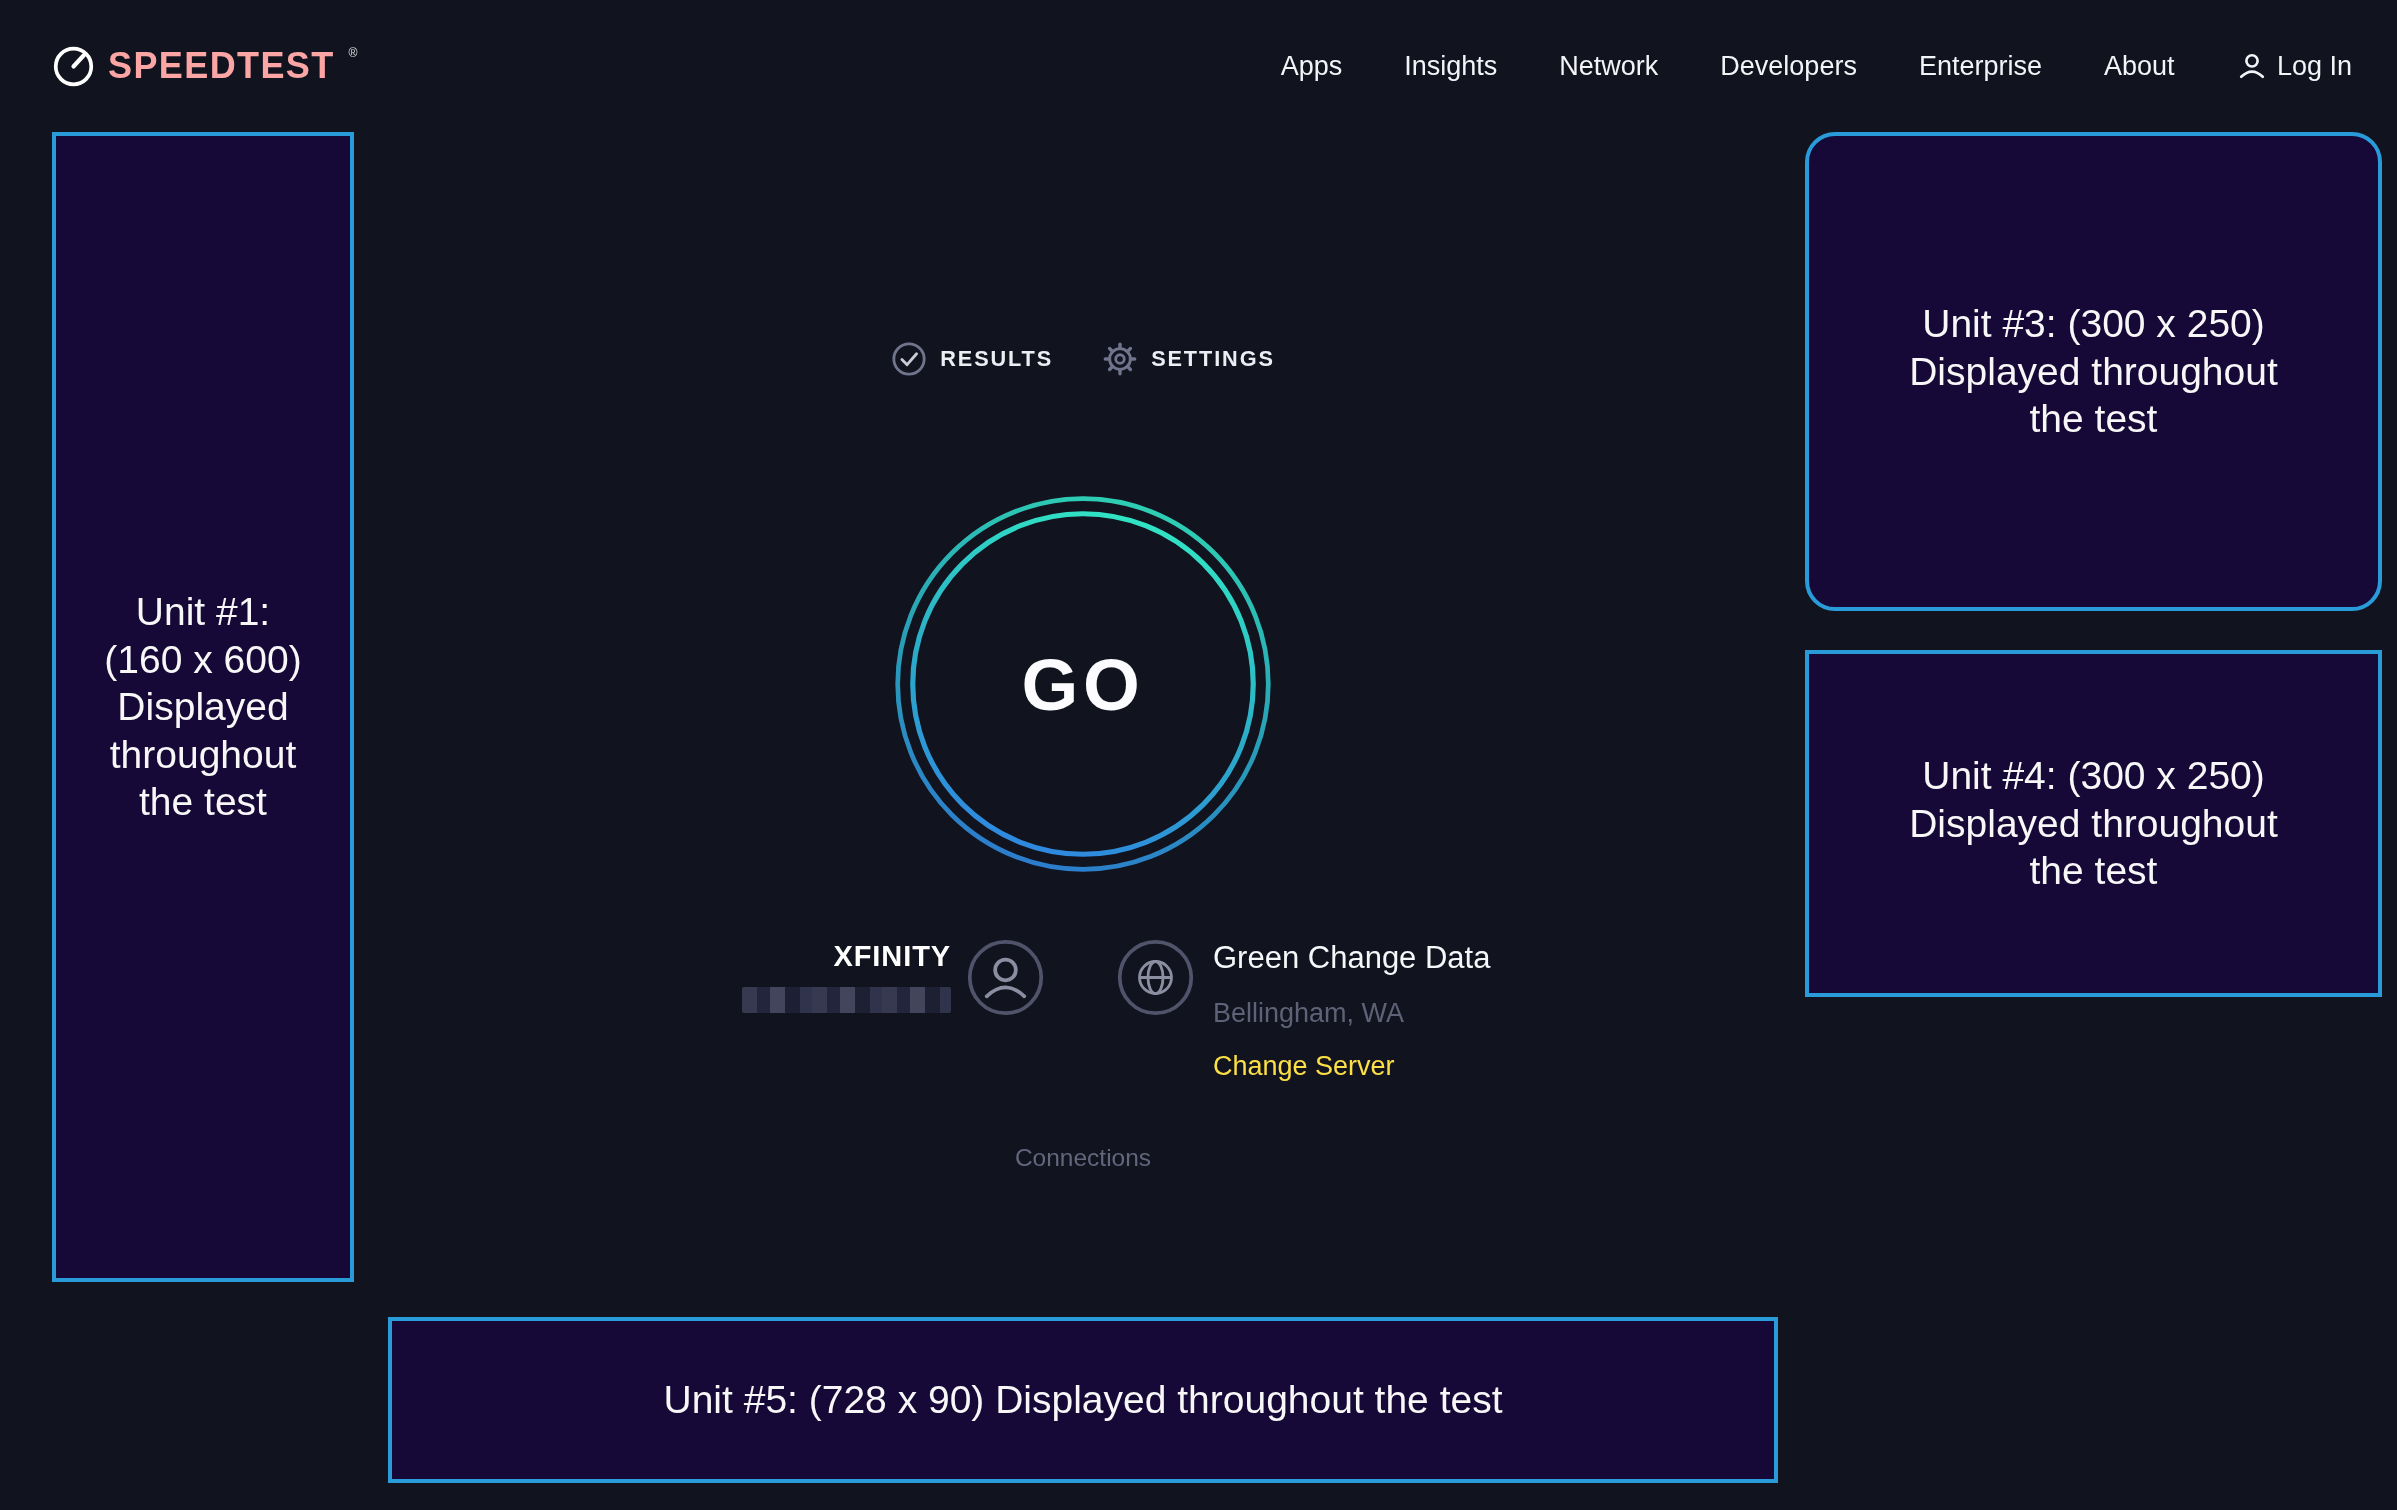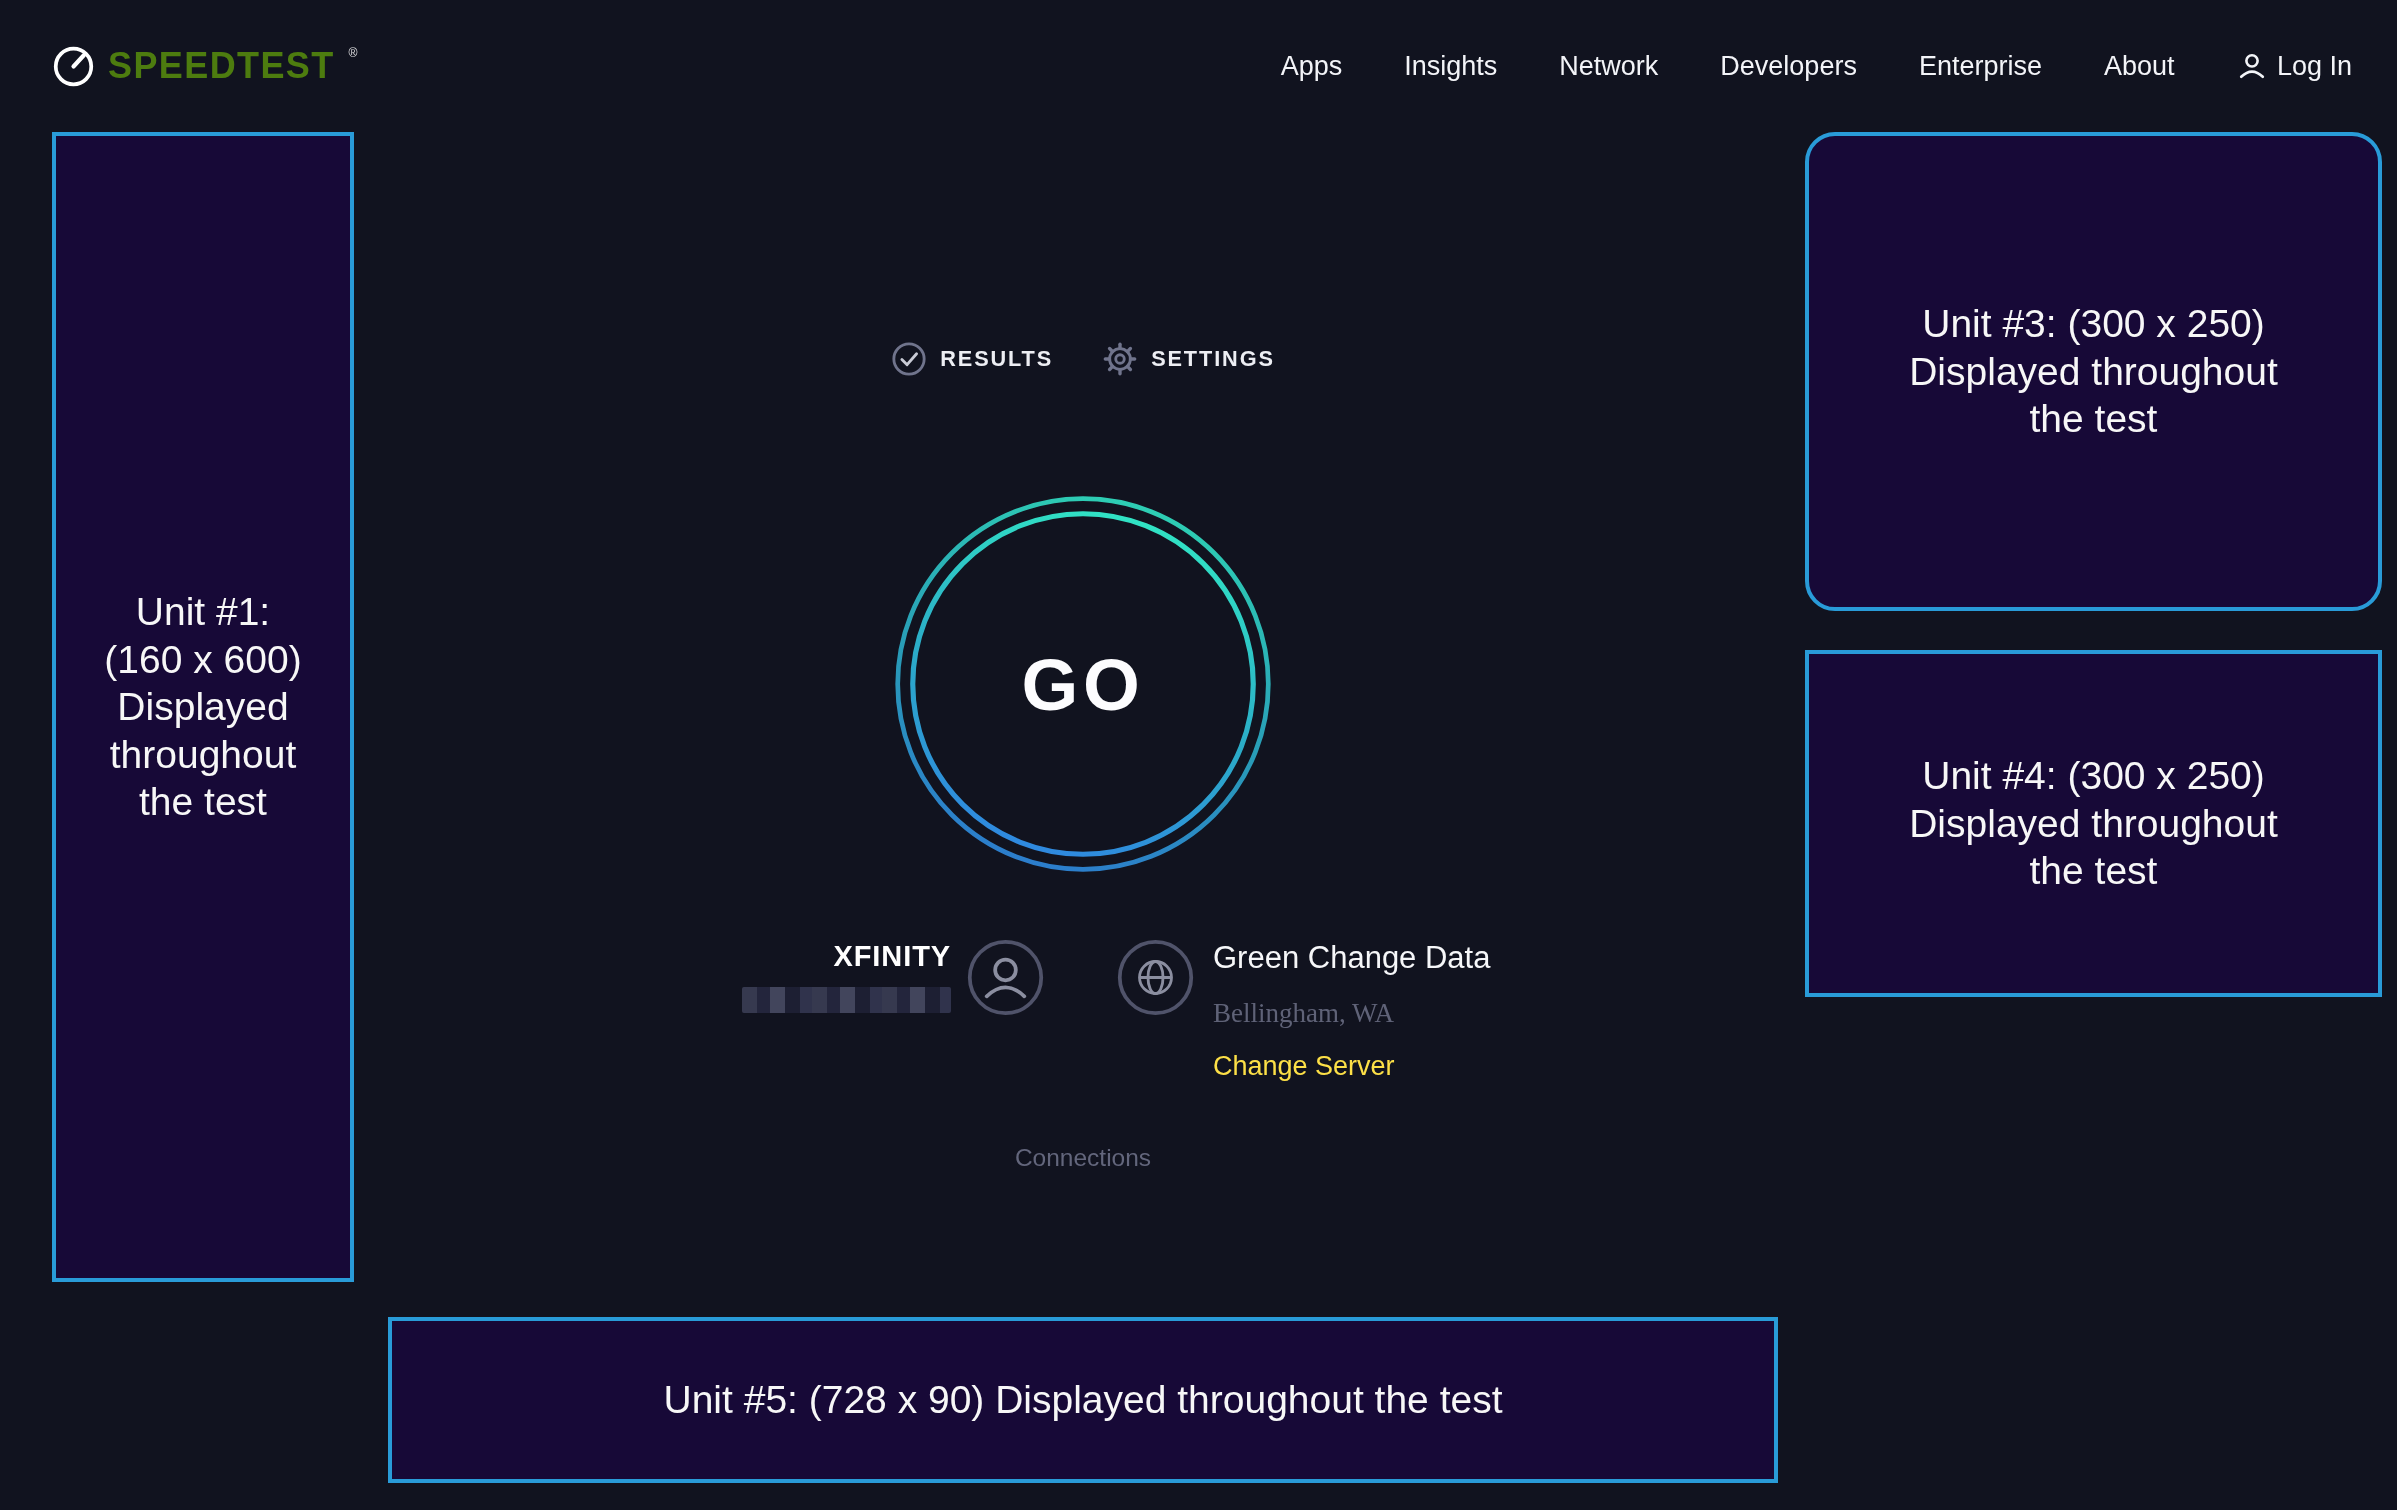--- a/index.html
+++ b/index.html
@@ -6,21 +6,21 @@
   #screen{
     position:relative;width:2397px;height:1510px;overflow:hidden;
     background:#11131f;
     font-family:"Liberation Sans",sans-serif;
     -webkit-font-smoothing:antialiased;
   }
   
   .header{position:absolute;left:0;top:0;width:2397px;height:132px;
     display:flex;align-items:center;padding:0 45px 0 52px;box-sizing:border-box;}
   .logo{display:flex;align-items:center;gap:13px;cursor:pointer;}
-  .logo-text{font-size:36px;font-weight:bold;color:#4d7c0f;letter-spacing:1.4px;}
+  .logo-text{font-size:36px;font-weight:bold;color:#fca5a5;letter-spacing:1.4px;}
   .logo-tm{font-size:12.2px;color:#ffffff;opacity:.85;vertical-align:top;position:relative;top:-13px;left:0.9px;}
   .nav{margin-left:auto;display:flex;align-items:center;gap:62px;}
   .nav a{color:#f3f4f8;font-size:27px;text-decoration:none;cursor:pointer;}
   .login{display:flex;align-items:center;gap:10.4px;color:#f3f4f8;font-size:27px;cursor:pointer;}
   
   .ad{position:absolute;background:#170937;border:4.7px solid #299bd8;box-sizing:border-box;
     display:flex;align-items:center;justify-content:center;cursor:pointer;}
   .ad-text{color:#f7f7f7;font-size:39px;line-height:1.22;text-align:center;white-space:pre-line;}
   #unit1{left:52px;top:132px;width:302px;height:1150px;}
   #unit2{left:388px;top:135px;width:1390px;height:167px;}
@@ -41,21 +41,21 @@
   .isp-name{position:absolute;left:659px;top:940px;width:292px;text-align:right;
     color:#ffffff;font-size:29px;font-weight:600;letter-spacing:0.9px;}
   .redacted{position:absolute;left:742px;top:987px;width:209px;height:26px;border-radius:1.9px;opacity:.9;
     background-image:
       repeating-linear-gradient(90deg,#3b3e55 0 15px,#262840 15px 28px,#484b63 28px 43px,#1f2136 43px 58px,#343751 58px 70px),
       repeating-linear-gradient(0deg,rgba(8,8,18,.55) 0 6.6px,rgba(255,255,255,.06) 6.6px 13px);}
   .icon-circle{position:absolute;width:79px;height:79px;}
   #isp-avatar{left:966px;top:938px;}
   #server-globe{left:1116px;top:938px;}
   .server-name{position:absolute;left:1213px;top:940px;color:#f6f7f9;font-size:31px;}
-  .server-loc{position:absolute;left:1213px;top:998px;color:#5f6277;font-size:27px;font-family:Liberation Serif, serif;}
+  .server-loc{position:absolute;left:1213px;top:998px;color:#5f6277;font-size:27px;}
   .change-server{position:absolute;left:1213px;top:1051px;color:#fde047;font-size:27px;cursor:pointer;}
   
   .conn-label{position:absolute;left:388px;top:1144px;width:1390px;text-align:center;
     color:#63667c;font-size:24.5px;}
   .conn-row{position:absolute;left:388px;top:1185px;width:1390px;display:flex;
     justify-content:center;align-items:center;gap:24.5px;}
   .conn-multi{color:#ffffff;font-size:28px;font-weight:500;cursor:pointer;}
   .conn-single{color:#8b8ea0;font-size:28px;cursor:pointer;}
   .conn-toggle{cursor:pointer;line-height:0;}
 </style>

